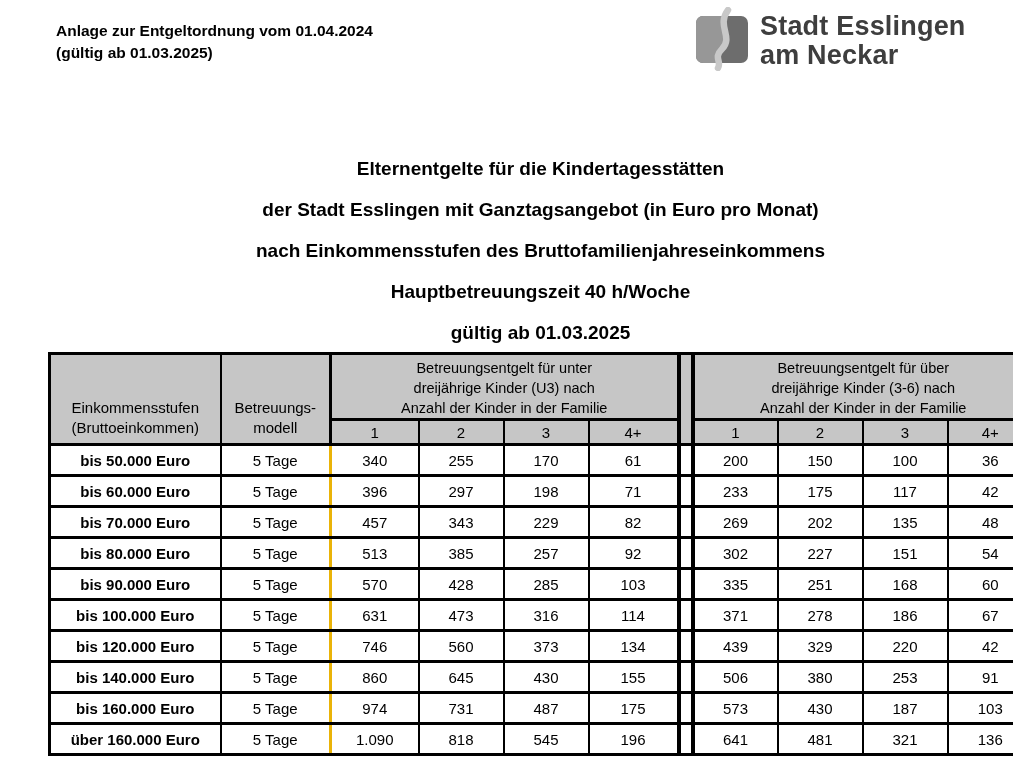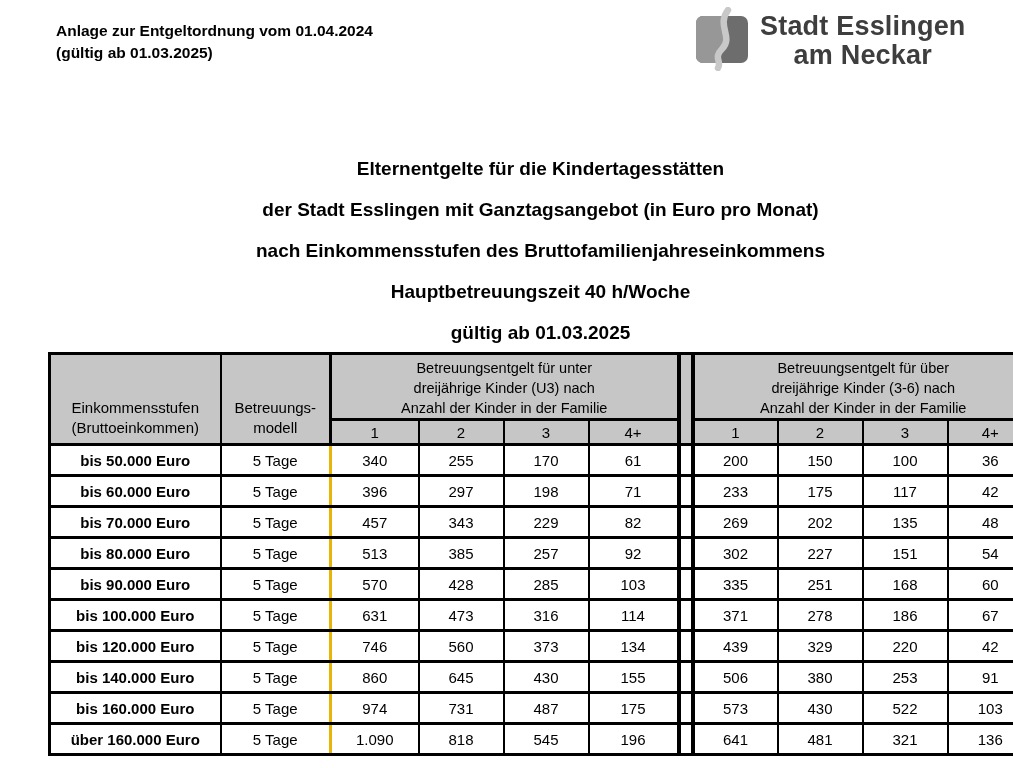--- a/index.html
+++ b/index.html
@@ -35,21 +35,20 @@
   }
   .logo-text {
     position: absolute;
     left: 726px;
     top: 12px;
     font-size: 27px;
     line-height: 29px;
     font-weight: 600;
     color: #3e3e3e;
     letter-spacing: 0.2px;
-    text-align: center;
   }
 
   
   .title-block {
     position: absolute;
     left: 0;
     top: 148px;
     width: 1013px;
     text-align: center;
   }
@@ -307,21 +306,21 @@
           <tr>
             <td class="c-income">bis 160.000 Euro</td>
             <td class="c-model">5 Tage</td>
             <td class="c-num">974</td>
             <td class="c-num">731</td>
             <td class="c-num">487</td>
             <td class="c-num">175</td>
             <td class="c-sep"></td>
             <td class="c-num">573</td>
             <td class="c-num">430</td>
-            <td class="c-num">522</td>
+            <td class="c-num">187</td>
             <td class="c-num">103</td>
           </tr>
           <tr>
             <td class="c-income">über 160.000 Euro</td>
             <td class="c-model">5 Tage</td>
             <td class="c-num">1.090</td>
             <td class="c-num">818</td>
             <td class="c-num">545</td>
             <td class="c-num">196</td>
             <td class="c-sep"></td>

